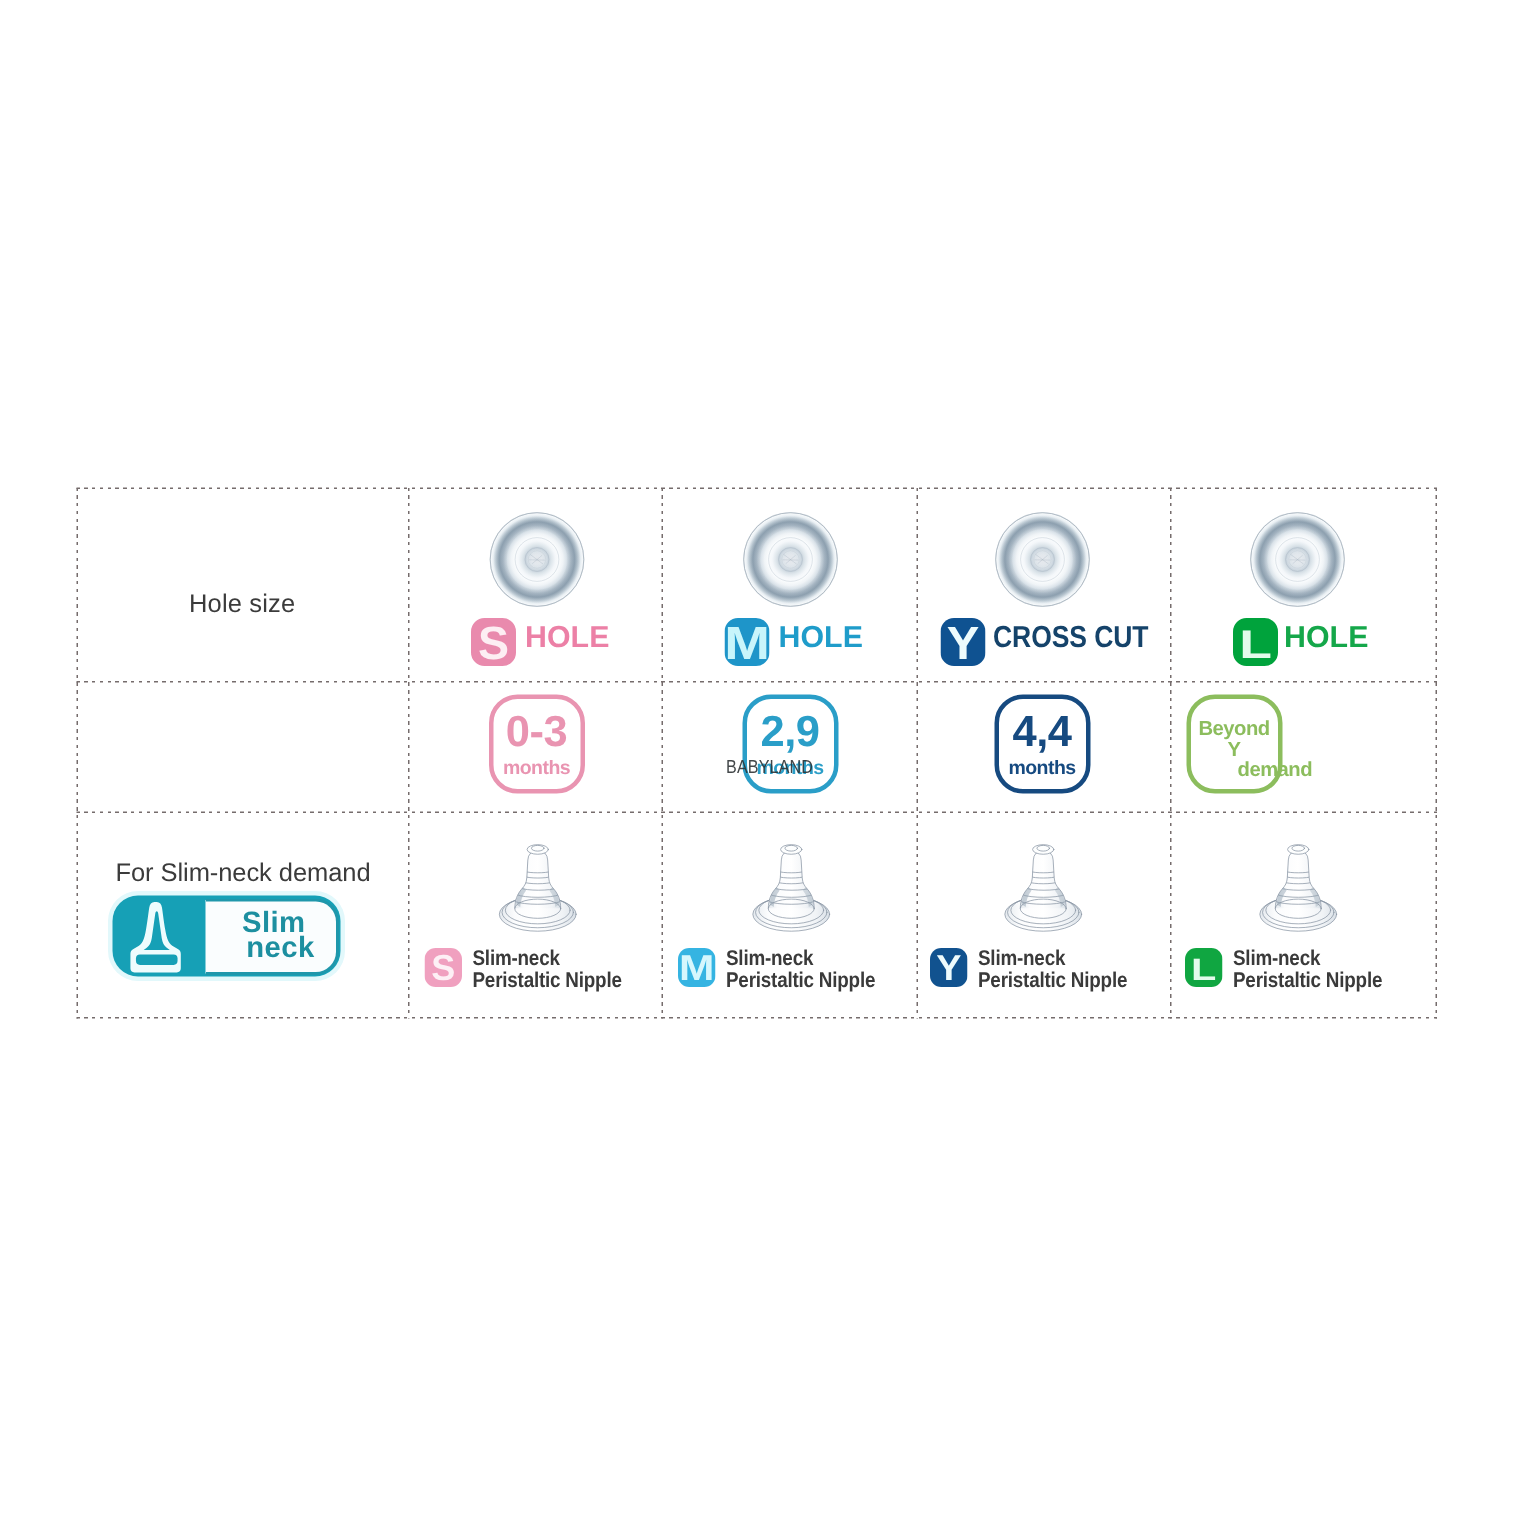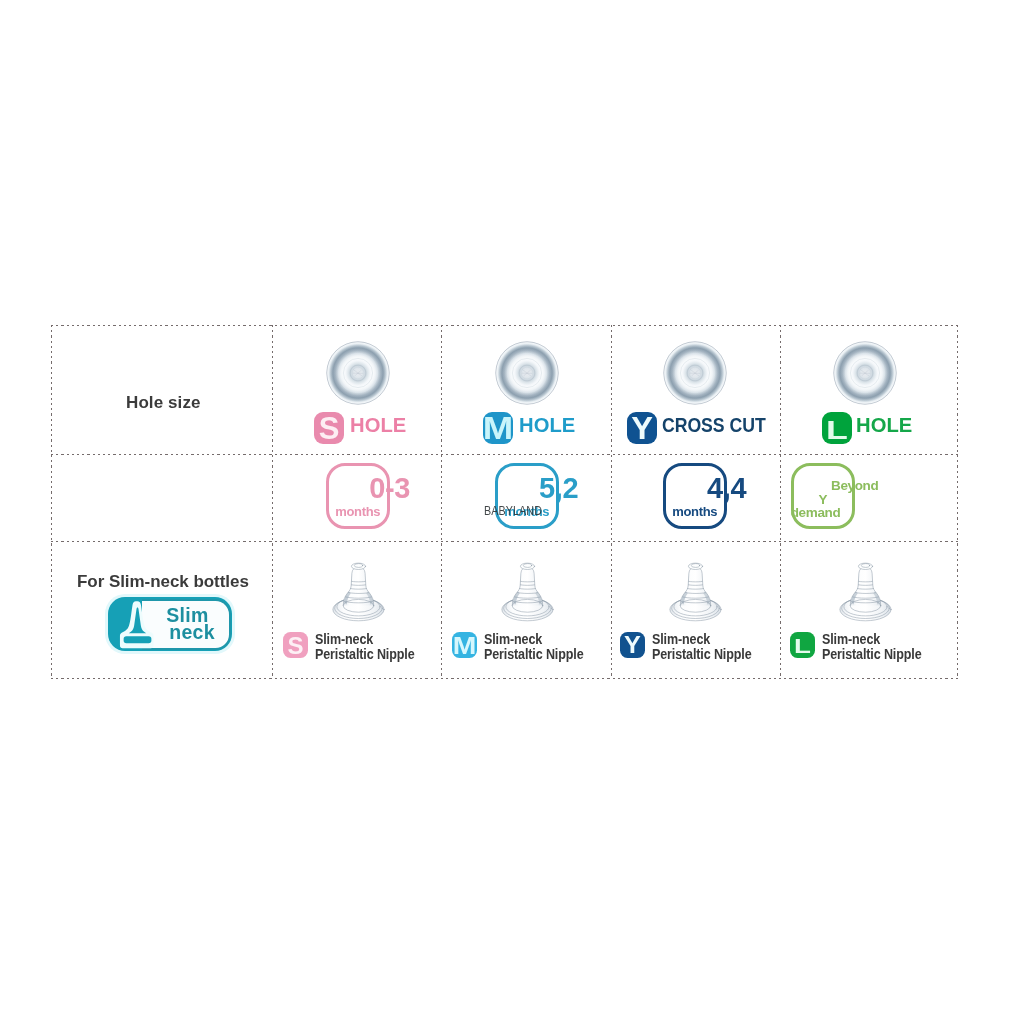--- a/index.html
+++ b/index.html
@@ -11,26 +11,26 @@
   
   .table{position:absolute;left:51px;top:325px;width:907px;height:354px;}
   .hline{position:absolute;left:0;width:907px;height:1.4px;
          background-image:repeating-linear-gradient(to right,#756c6c 0 2.2px,
                           rgba(255,255,255,0) 2.2px 5.2px);}
   .vline{position:absolute;top:0;width:1.4px;height:354px;
          background-image:repeating-linear-gradient(to bottom,#756c6c 0 2.2px,
                           rgba(255,255,255,0) 2.2px 5.2px);}
 
   
-  .rowlabel{position:absolute;font-weight:bold;color:#3b3b3b;}
+  .rowlabel{position:absolute;font-weight:normal;color:#3b3b3b;}
   #lbl-hole{left:75px;top:68px;font-size:17px;letter-spacing:.1px;}
   #lbl-slim{left:26px;top:247px;font-size:17px;letter-spacing:-.05px;}
 
   
-  .slimpill{position:absolute;left:57px;top:272px;width:124px;height:54px;}
+  .slimpill{position:absolute;left:24px;top:272px;width:152px;height:54px;}
   .slimpill .bg{position:absolute;inset:0;border-radius:17px;background:#16a0b6;
                 box-shadow:0 0 0 3px #e2f8fb;}
   .slimpill .white{position:absolute;right:1.5px;top:1.5px;width:89px;height:51px;
                 box-sizing:border-box;background:#fafdfe;border-radius:0 15.5px 15.5px 0;
                 border:2.2px solid #1f97ab;border-left:none;}
   .slimpill .txt{position:absolute;right:-1px;top:10px;width:91px;text-align:center;
                 color:#1d8fa0;font-weight:bold;font-size:19.5px;line-height:16.5px;
                 letter-spacing:.3px;}
   .slimpill .txt .l2{padding-left:9px;}
   .slimpill .ico{position:absolute;left:10px;top:2px;}
@@ -44,25 +44,25 @@
   .sqbadge svg{display:block;}
   .holetxt{position:absolute;display:inline-block;font-weight:bold;font-size:20.2px;
            letter-spacing:.05px;white-space:nowrap;top:414px;transform-origin:0 0;}
   .holetxt.narrow{transform:scaleX(.875);letter-spacing:-.05px;}
 
   
   .agebadge{position:absolute;top:463px;box-sizing:border-box;width:64px;height:66px;
             border-radius:19px;border:3.3px solid;}
   .agebig{position:absolute;left:-3.3px;top:8px;width:64px;text-align:center;
           font-size:29px;line-height:29px;font-weight:bold;white-space:nowrap;
-          letter-spacing:-.3px;padding-left:32px;}
+          letter-spacing:-.3px;}
   .agesm{position:absolute;left:-3.3px;top:39px;width:64px;text-align:center;
           font-size:13px;line-height:13px;font-weight:bold;white-space:nowrap;
           letter-spacing:-.35px;}
-  .agesm2{position:absolute;left:-3.3px;width:84px;text-align:left;
+  .agesm2{position:absolute;left:-3.3px;width:84px;text-align:right;
           font-weight:bold;white-space:nowrap;}
   .agelittle{font-size:13.5px !important;line-height:13.5px !important;
              letter-spacing:-.35px !important;}
 
   
   .sidenip{position:absolute;top:556px;width:53px;height:66px;}
   .sidenip svg{display:block;}
   .prodbadge{position:absolute;top:632px;width:25px;height:26px;}
   .prodbadge svg{display:block;}
   .prodtxt{position:absolute;top:631.5px;display:inline-block;font-size:14.2px;
@@ -173,21 +173,21 @@
     <div class="hline" style="top:216px"></div>
     <div class="hline" style="top:353px"></div>
     <div class="vline" style="left:0px"></div>
     <div class="vline" style="left:221px"></div>
     <div class="vline" style="left:390px"></div>
     <div class="vline" style="left:560px"></div>
     <div class="vline" style="left:729px"></div>
     <div class="vline" style="left:906px"></div>
 
     <div class="rowlabel" id="lbl-hole">Hole size</div>
-    <div class="rowlabel" id="lbl-slim">For Slim-neck bottles</div>
+    <div class="rowlabel" id="lbl-slim">For Slim-neck demand</div>
 
     <div class="slimpill">
       <div class="bg"></div>
       <div class="white"></div>
       <span class="ico">
         <svg width="39" height="50" viewBox="4.5 1.5 36 45">
           <path d="M22.5 3.0 c1.9 0 2.85 1.3 3.2 3.4
                    c0.5 3.1 1.2 9.2 2.0 13.6 c0.55 3.0 1.0 5.3 2.0 7.2
                    c0.8 1.55 1.9 2.5 3.4 3.4 l2.6 1.5
                    c1.35 0.8 1.6 1.7 1.6 3.2 v8.6
@@ -250,21 +250,21 @@
         </svg>
       </span>
     <span class="sqbadge" style="left:483px">
         <svg width="30" height="32" viewBox="0 0 30 32" style="overflow: hidden;">
           <rect width="30" height="32" rx="9" fill="#1e95c9"></rect>
           <text x="12.711864406779661" y="27" text-anchor="middle" font-family="'Liberation Sans',sans-serif" font-size="31" font-weight="bold" transform="scale(1.18,1)" fill="#c8f5fb">M</text>
         </svg>
       </span>
     <span class="holetxt" style="left: 519px; color: rgb(31, 156, 202);">HOLE</span>
     <span class="agebadge" style="left: 495px; border-color: rgb(42, 158, 200);">
-      <span class="agebig" style="color: rgb(42, 158, 200);">5,2</span>
+      <span class="agebig" style="color: rgb(42, 158, 200);">2,9</span>
       <span class="agesm" style="color: rgb(42, 158, 200);">months</span>
     </span>
     <span class="sidenip" style="left:501px">
       <svg width="53" height="66" viewBox="0 0 53 66">
           <use href="#sidenipple"></use>
         </svg>
       </span>
     <span class="prodbadge" style="left:452px">
         <svg width="25" height="26" viewBox="0 0 25 26" style="overflow: hidden;">
           <rect width="25" height="26" rx="7.5" fill="#35b4e2"></rect>

